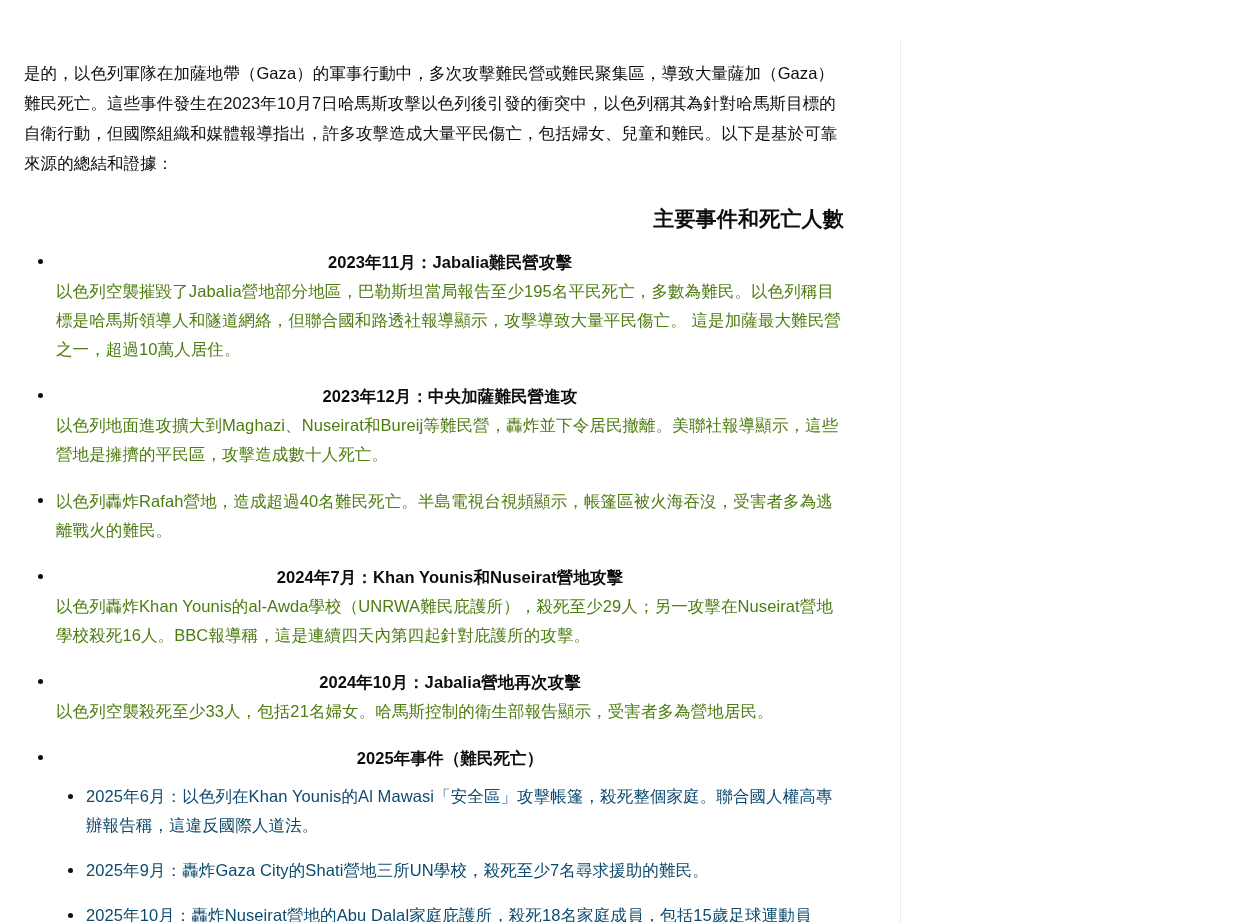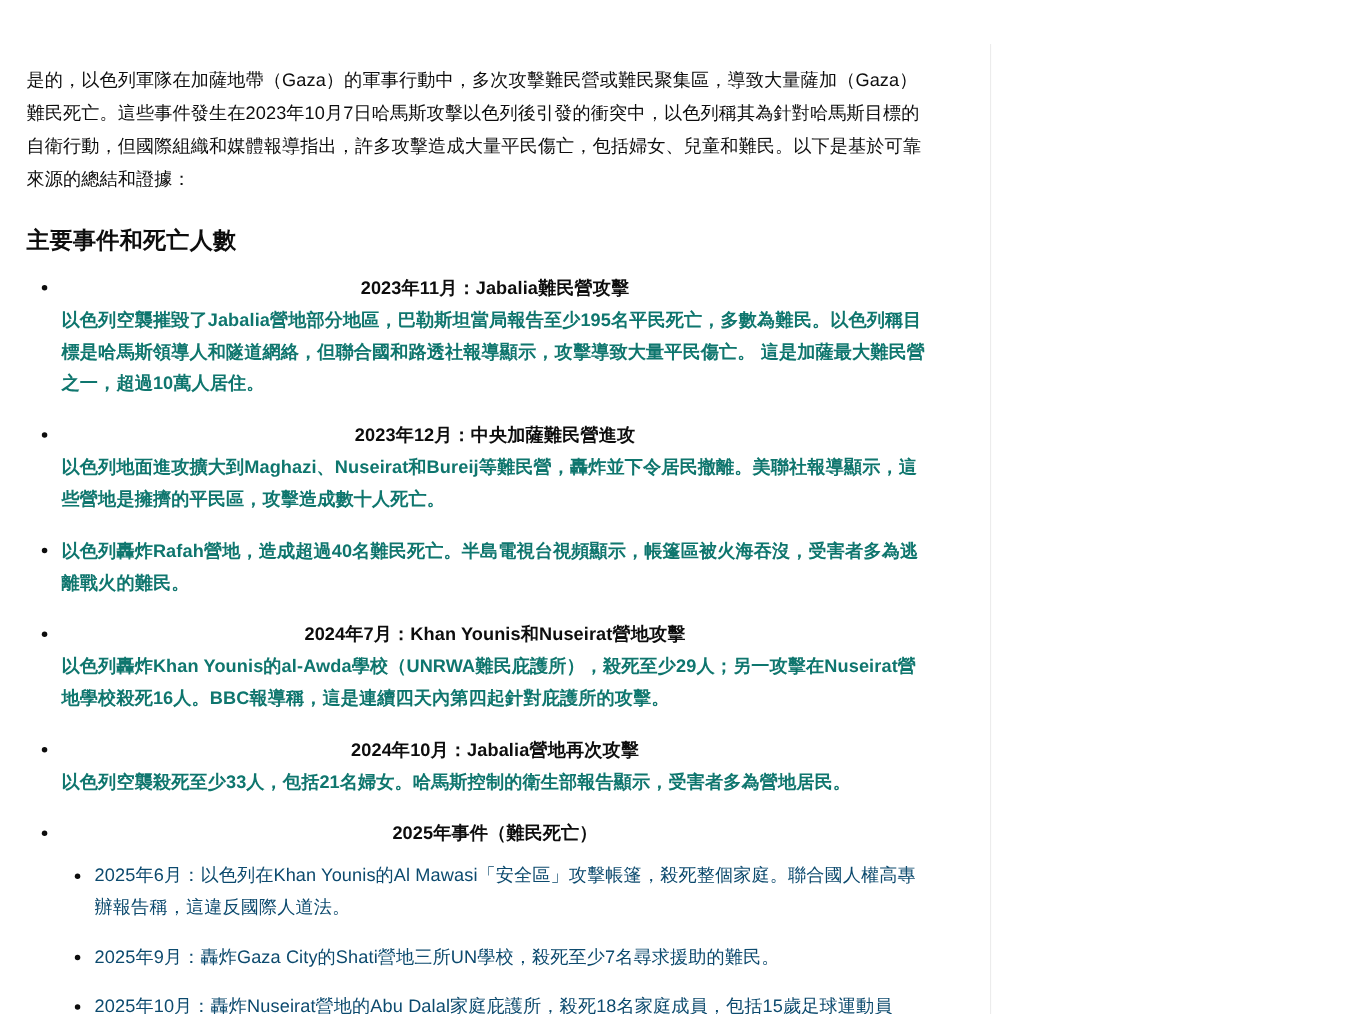--- a/index.html
+++ b/index.html
@@ -47,20 +47,21 @@
     letter-spacing: 0.1px;
     color: #0d0d0d;
   }
   h2.section-title {
     font-size: 21px;
     line-height: 30px;
     font-weight: bold;
     margin: 0 0 14px 0;
     letter-spacing: 0.2px;
     color: #0d0d0d;
+    text-align: right;
   }
   ul.events {
     list-style: none;
     margin: 0;
     padding: 0;
   }
   ul.events > li {
     position: relative;
     padding-left: 32px;
     margin-bottom: 18px;
@@ -80,23 +81,22 @@
     line-height: 28px;
     font-weight: bold;
     letter-spacing: 0.1px;
     color: #0d0d0d;
     text-align: center;
   }
   .evt-body {
     font-size: 16.5px;
     line-height: 29px;
     letter-spacing: 0.1px;
-    color: #0f766e;
+    color: #4d7c0f;
     margin-top: 1px;
-    font-weight: bold;
   }
   ul.subevents {
     list-style: none;
     margin: 10px 0 0 0;
     padding: 0;
   }
   ul.subevents > li {
     position: relative;
     padding-left: 30px;
     margin-bottom: 16px;

